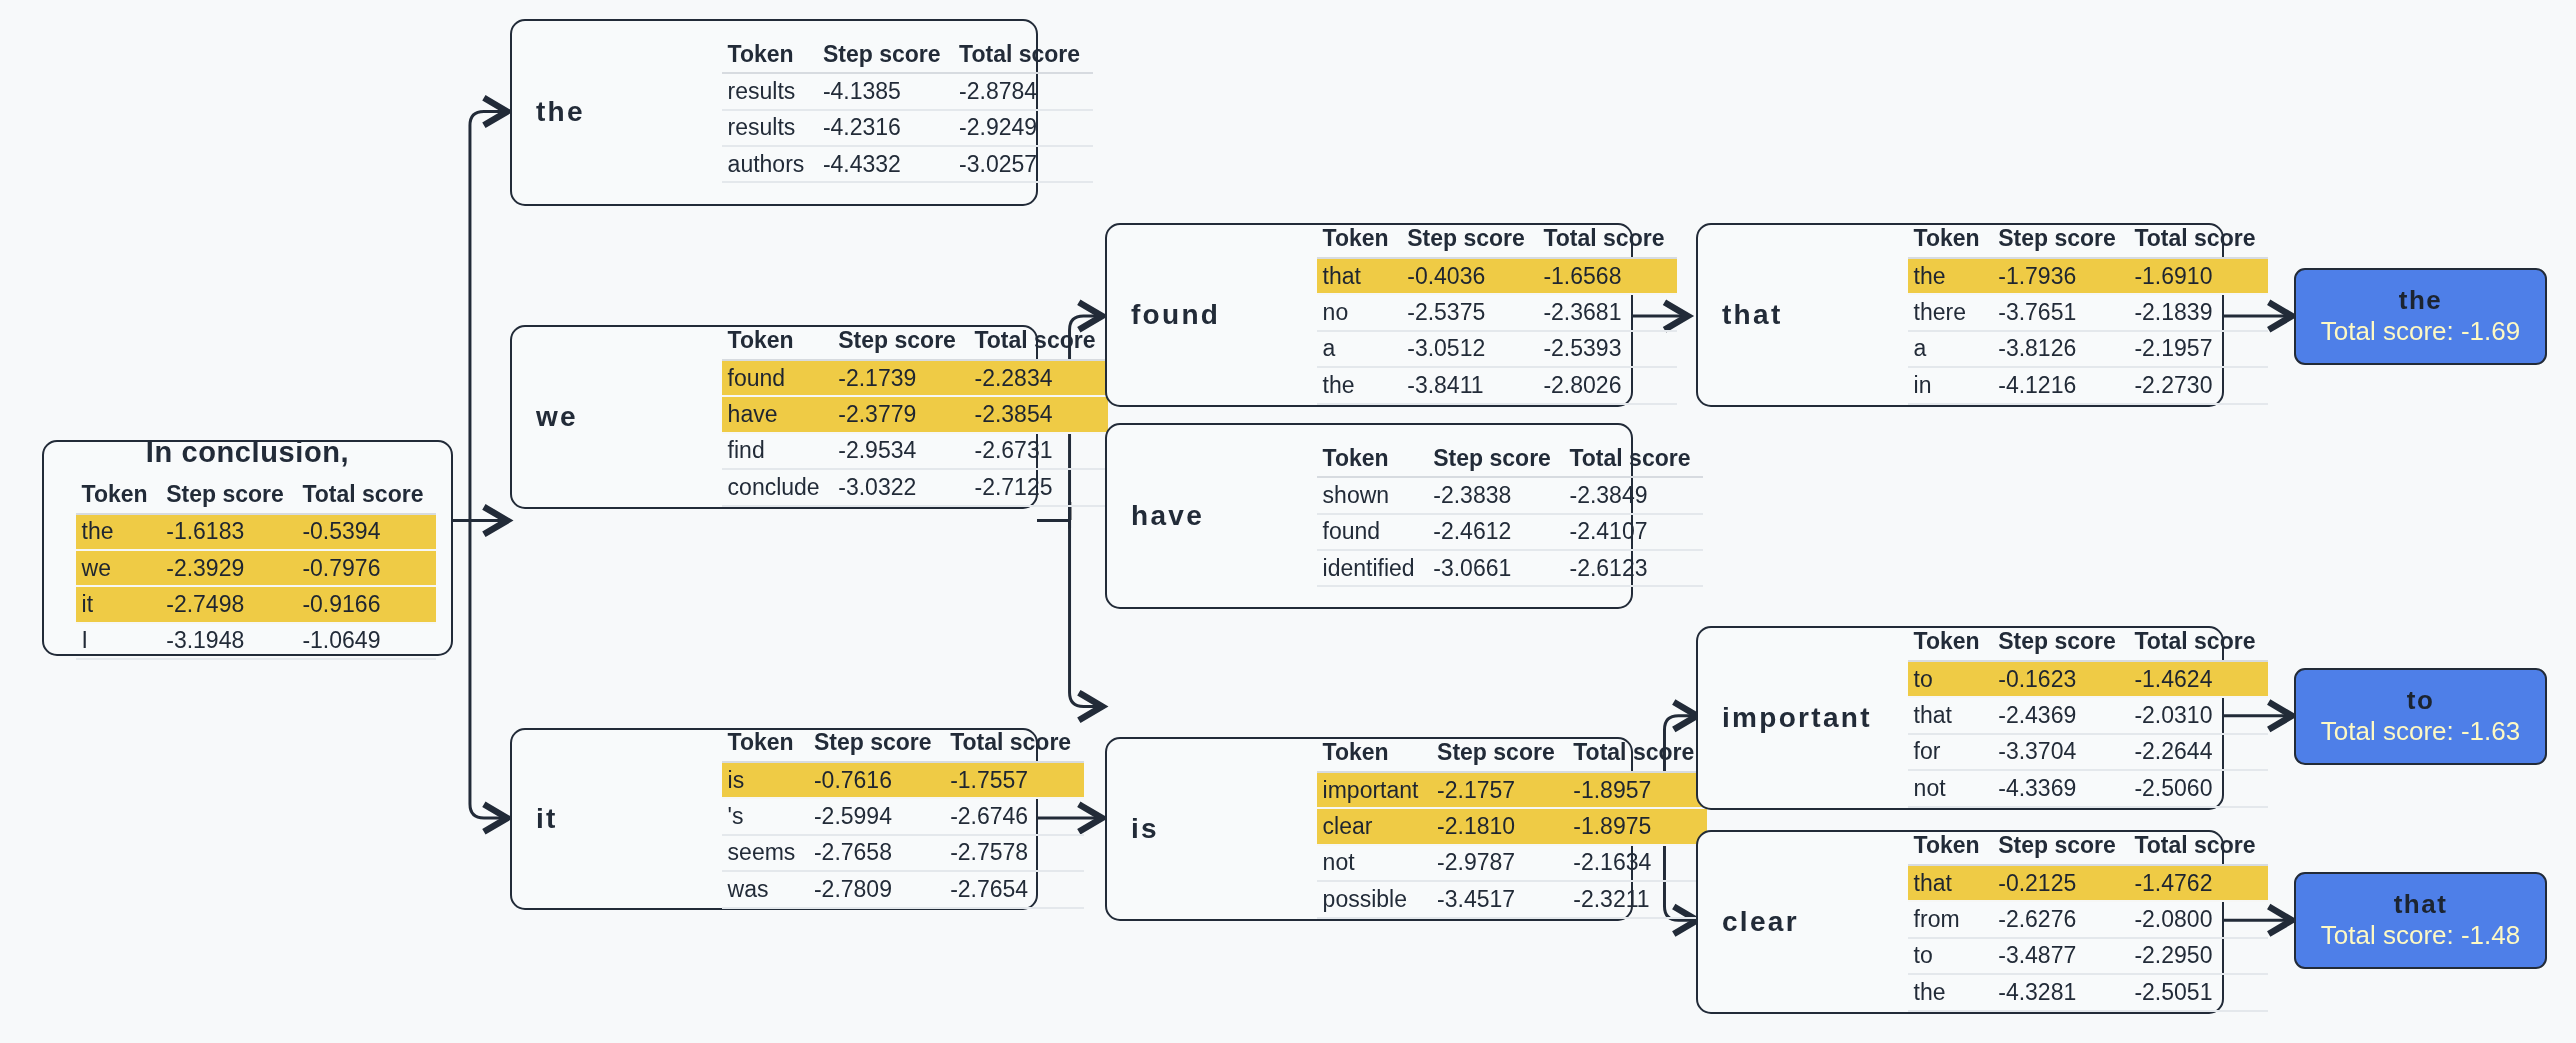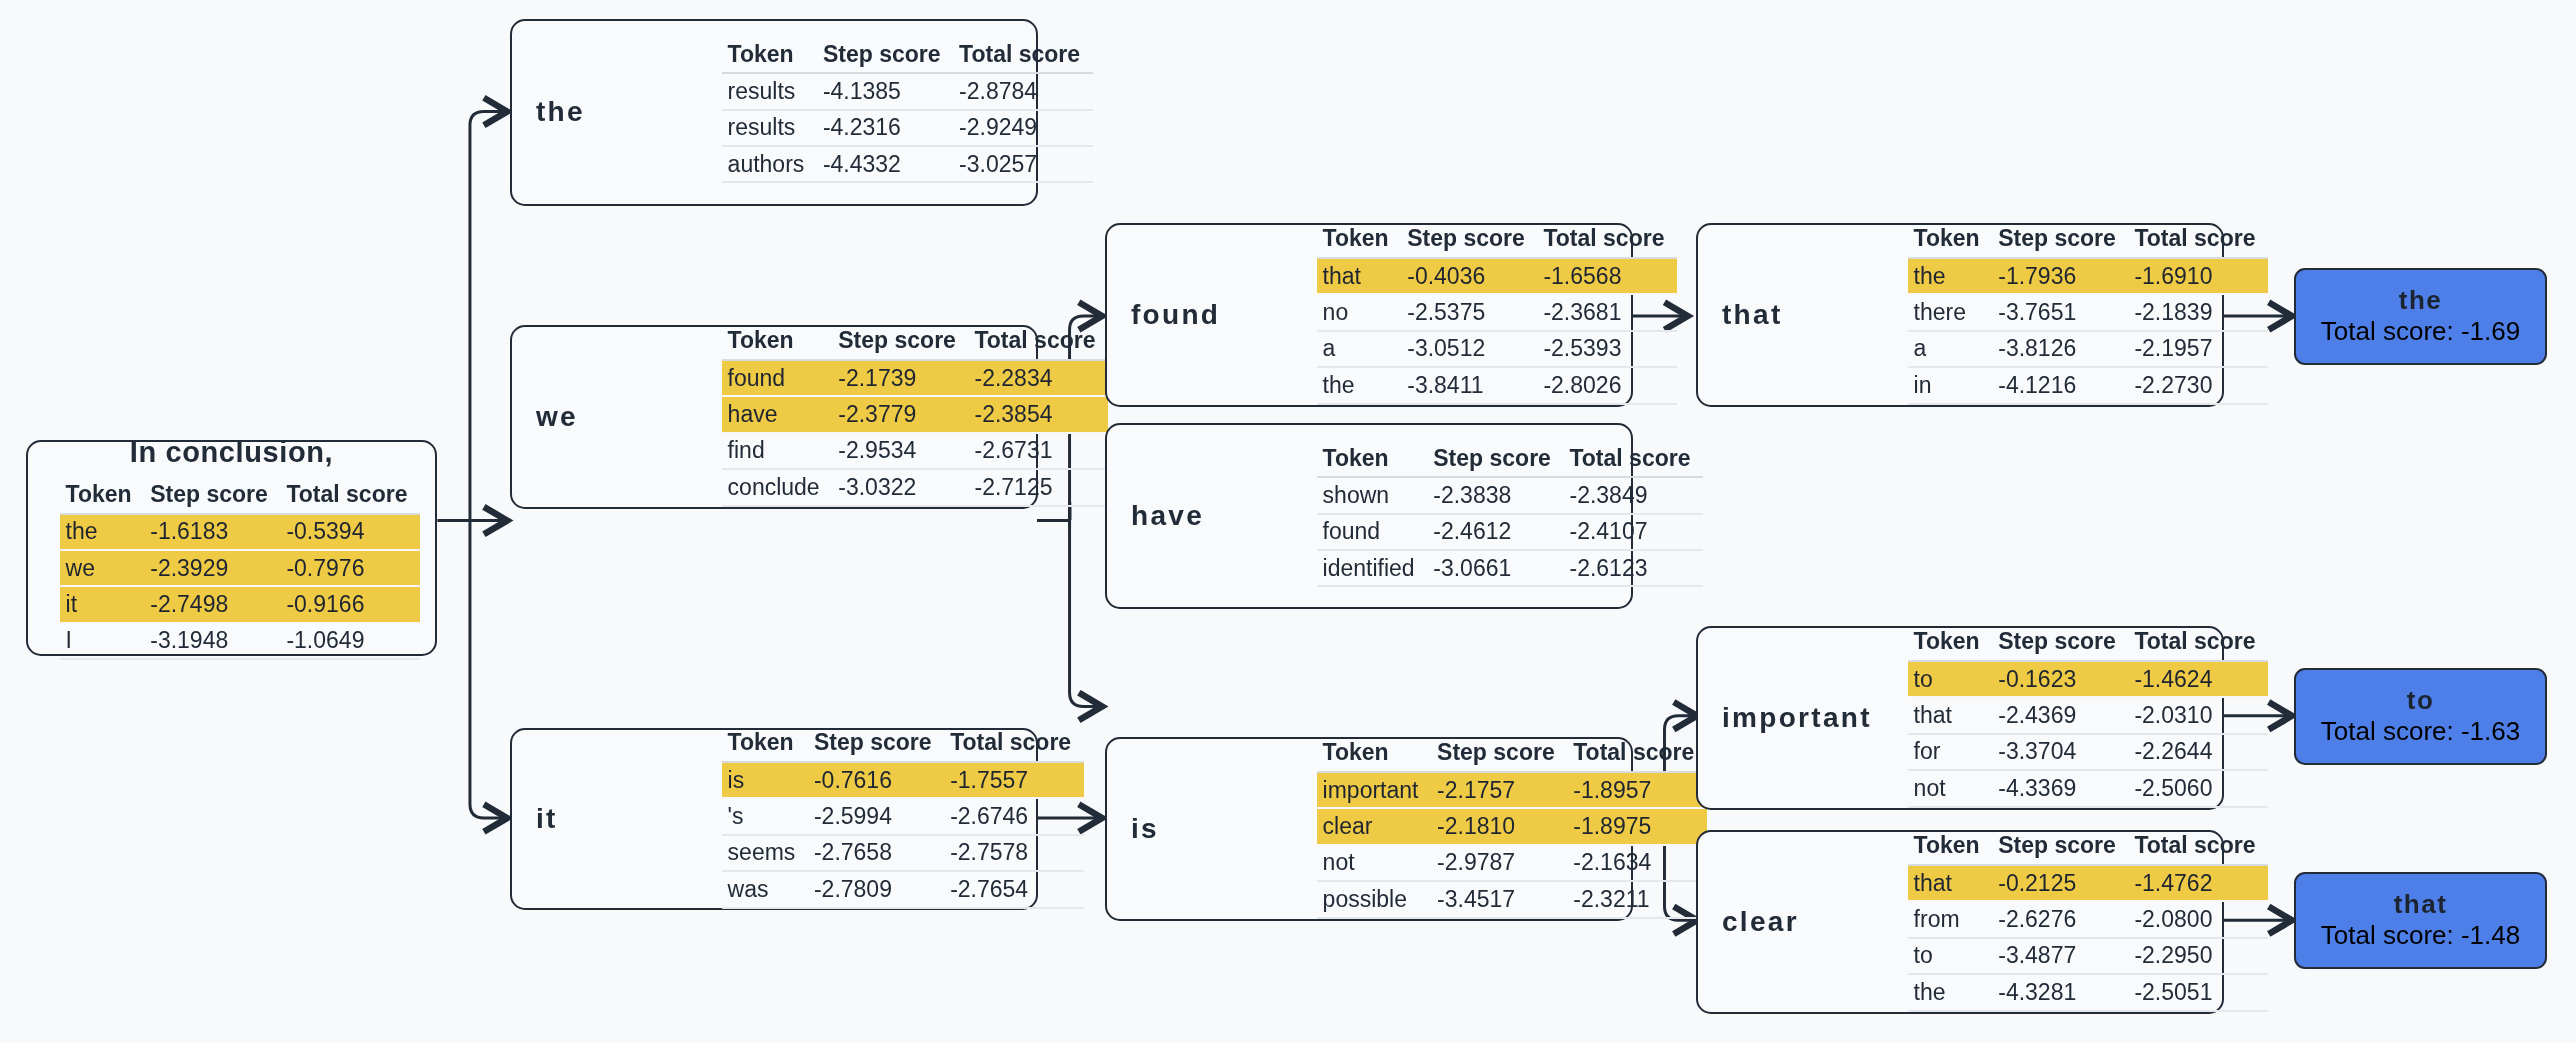--- a/index.html
+++ b/index.html
@@ -130,21 +130,21 @@
     font-weight: 700;
     font-size: 26px;
     letter-spacing: 1.5px;
     line-height: 1.15;
     color: #1c2430;
   }
   .terminal-score {
     font-weight: 400;
     font-size: 26px;
     line-height: 1.2;
-    color: #000000;
+    color: #fef9c3;
     white-space: nowrap;
   }
 </style>
 </head>
 <body>
 
 <div id="canvas">
 
   <svg id="edges" viewBox="0 0 2770 1122">
 
@@ -194,21 +194,21 @@
     <path class="edge-path" d="M 2390 340 L 2465 340"></path>
     <path class="edge-head" d="M 2443 327 L 2465 340 L 2443 353"></path>
 
     <path class="edge-path" d="M 2390 770 L 2465 770"></path>
     <path class="edge-head" d="M 2443 757 L 2465 770 L 2443 783"></path>
 
     <path class="edge-path" d="M 2390 990 L 2465 990"></path>
     <path class="edge-head" d="M 2443 977 L 2465 990 L 2443 1003"></path>
   </svg>
 
-  <div class="node root" style="left:26px; top:440px; width:411px; height:216px;">
+  <div class="node root" style="left:42px; top:440px; width:411px; height:216px;">
     <div class="root-title">In conclusion,</div>
     <table class="tok-table">
       <thead>
         <tr>
           <th>Token</th>
           <th>Step score</th>
           <th>Total score</th>
         </tr>
       </thead>
       <tbody>

